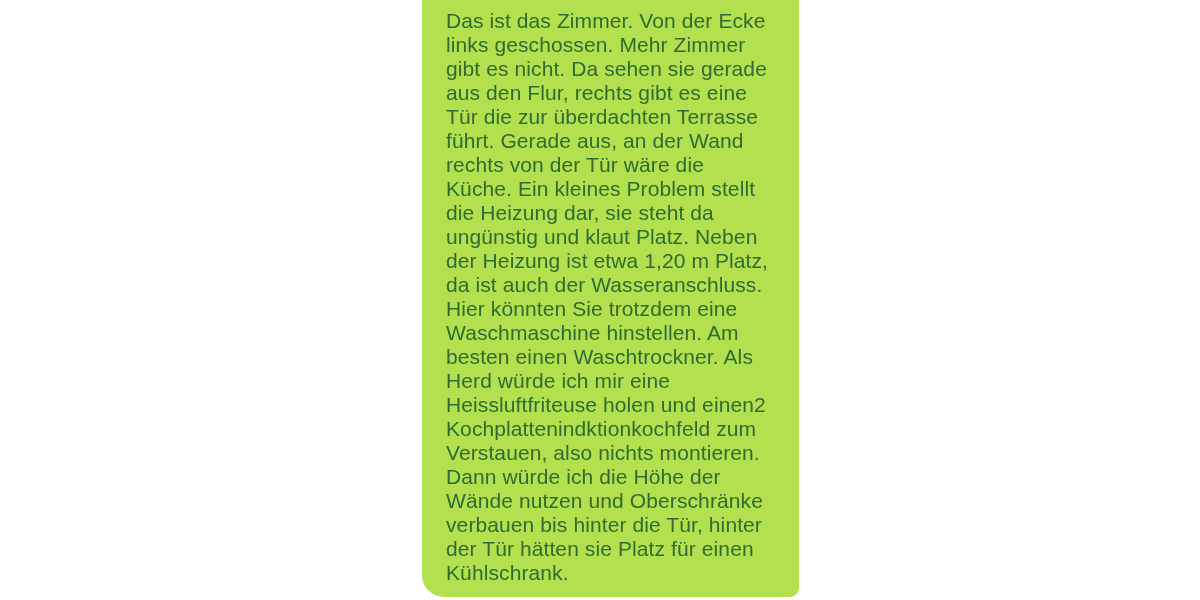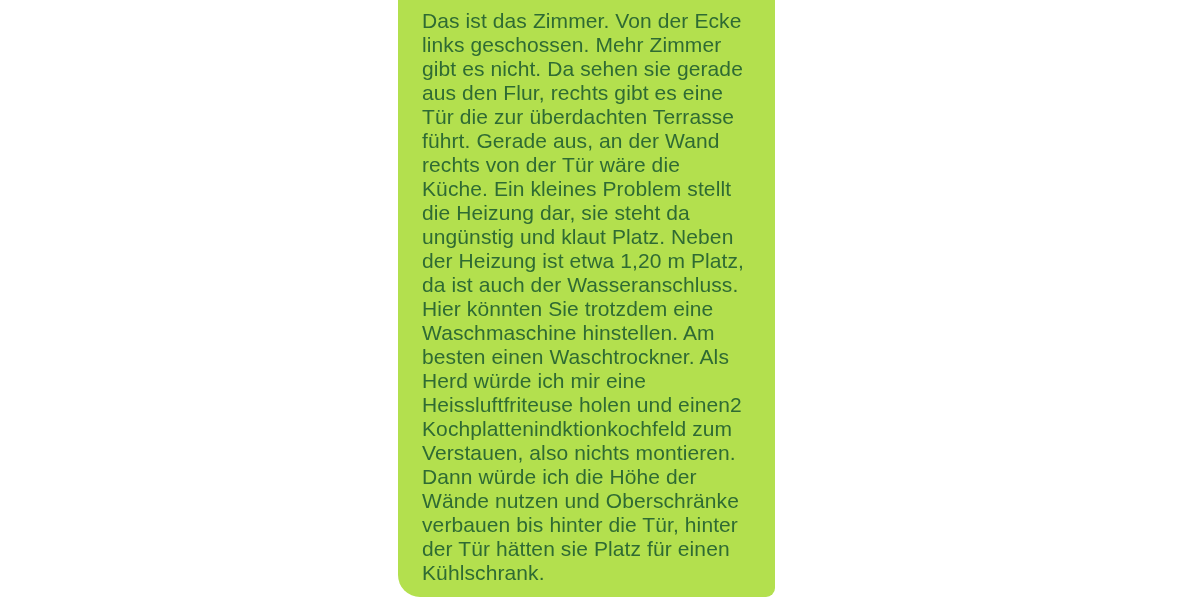--- a/index.html
+++ b/index.html
@@ -16,21 +16,21 @@
     font-family: "Liberation Sans", "DejaVu Sans", sans-serif;
   }
   .canvas {
     position: relative;
     width: 1200px;
     height: 600px;
     background: var(--bg-color);
   }
   .bubble {
     position: absolute;
-    left: 398px;
+    left: 422px;
     top: 0;
     width: 377px;
     height: 597px;
     background: var(--bubble-color);
     border-radius: 0 0 9px 22px;
     overflow: hidden;
   }
   .bubble-text {
     padding: 9px 20px 0 24px;
     font-size: 21px;

